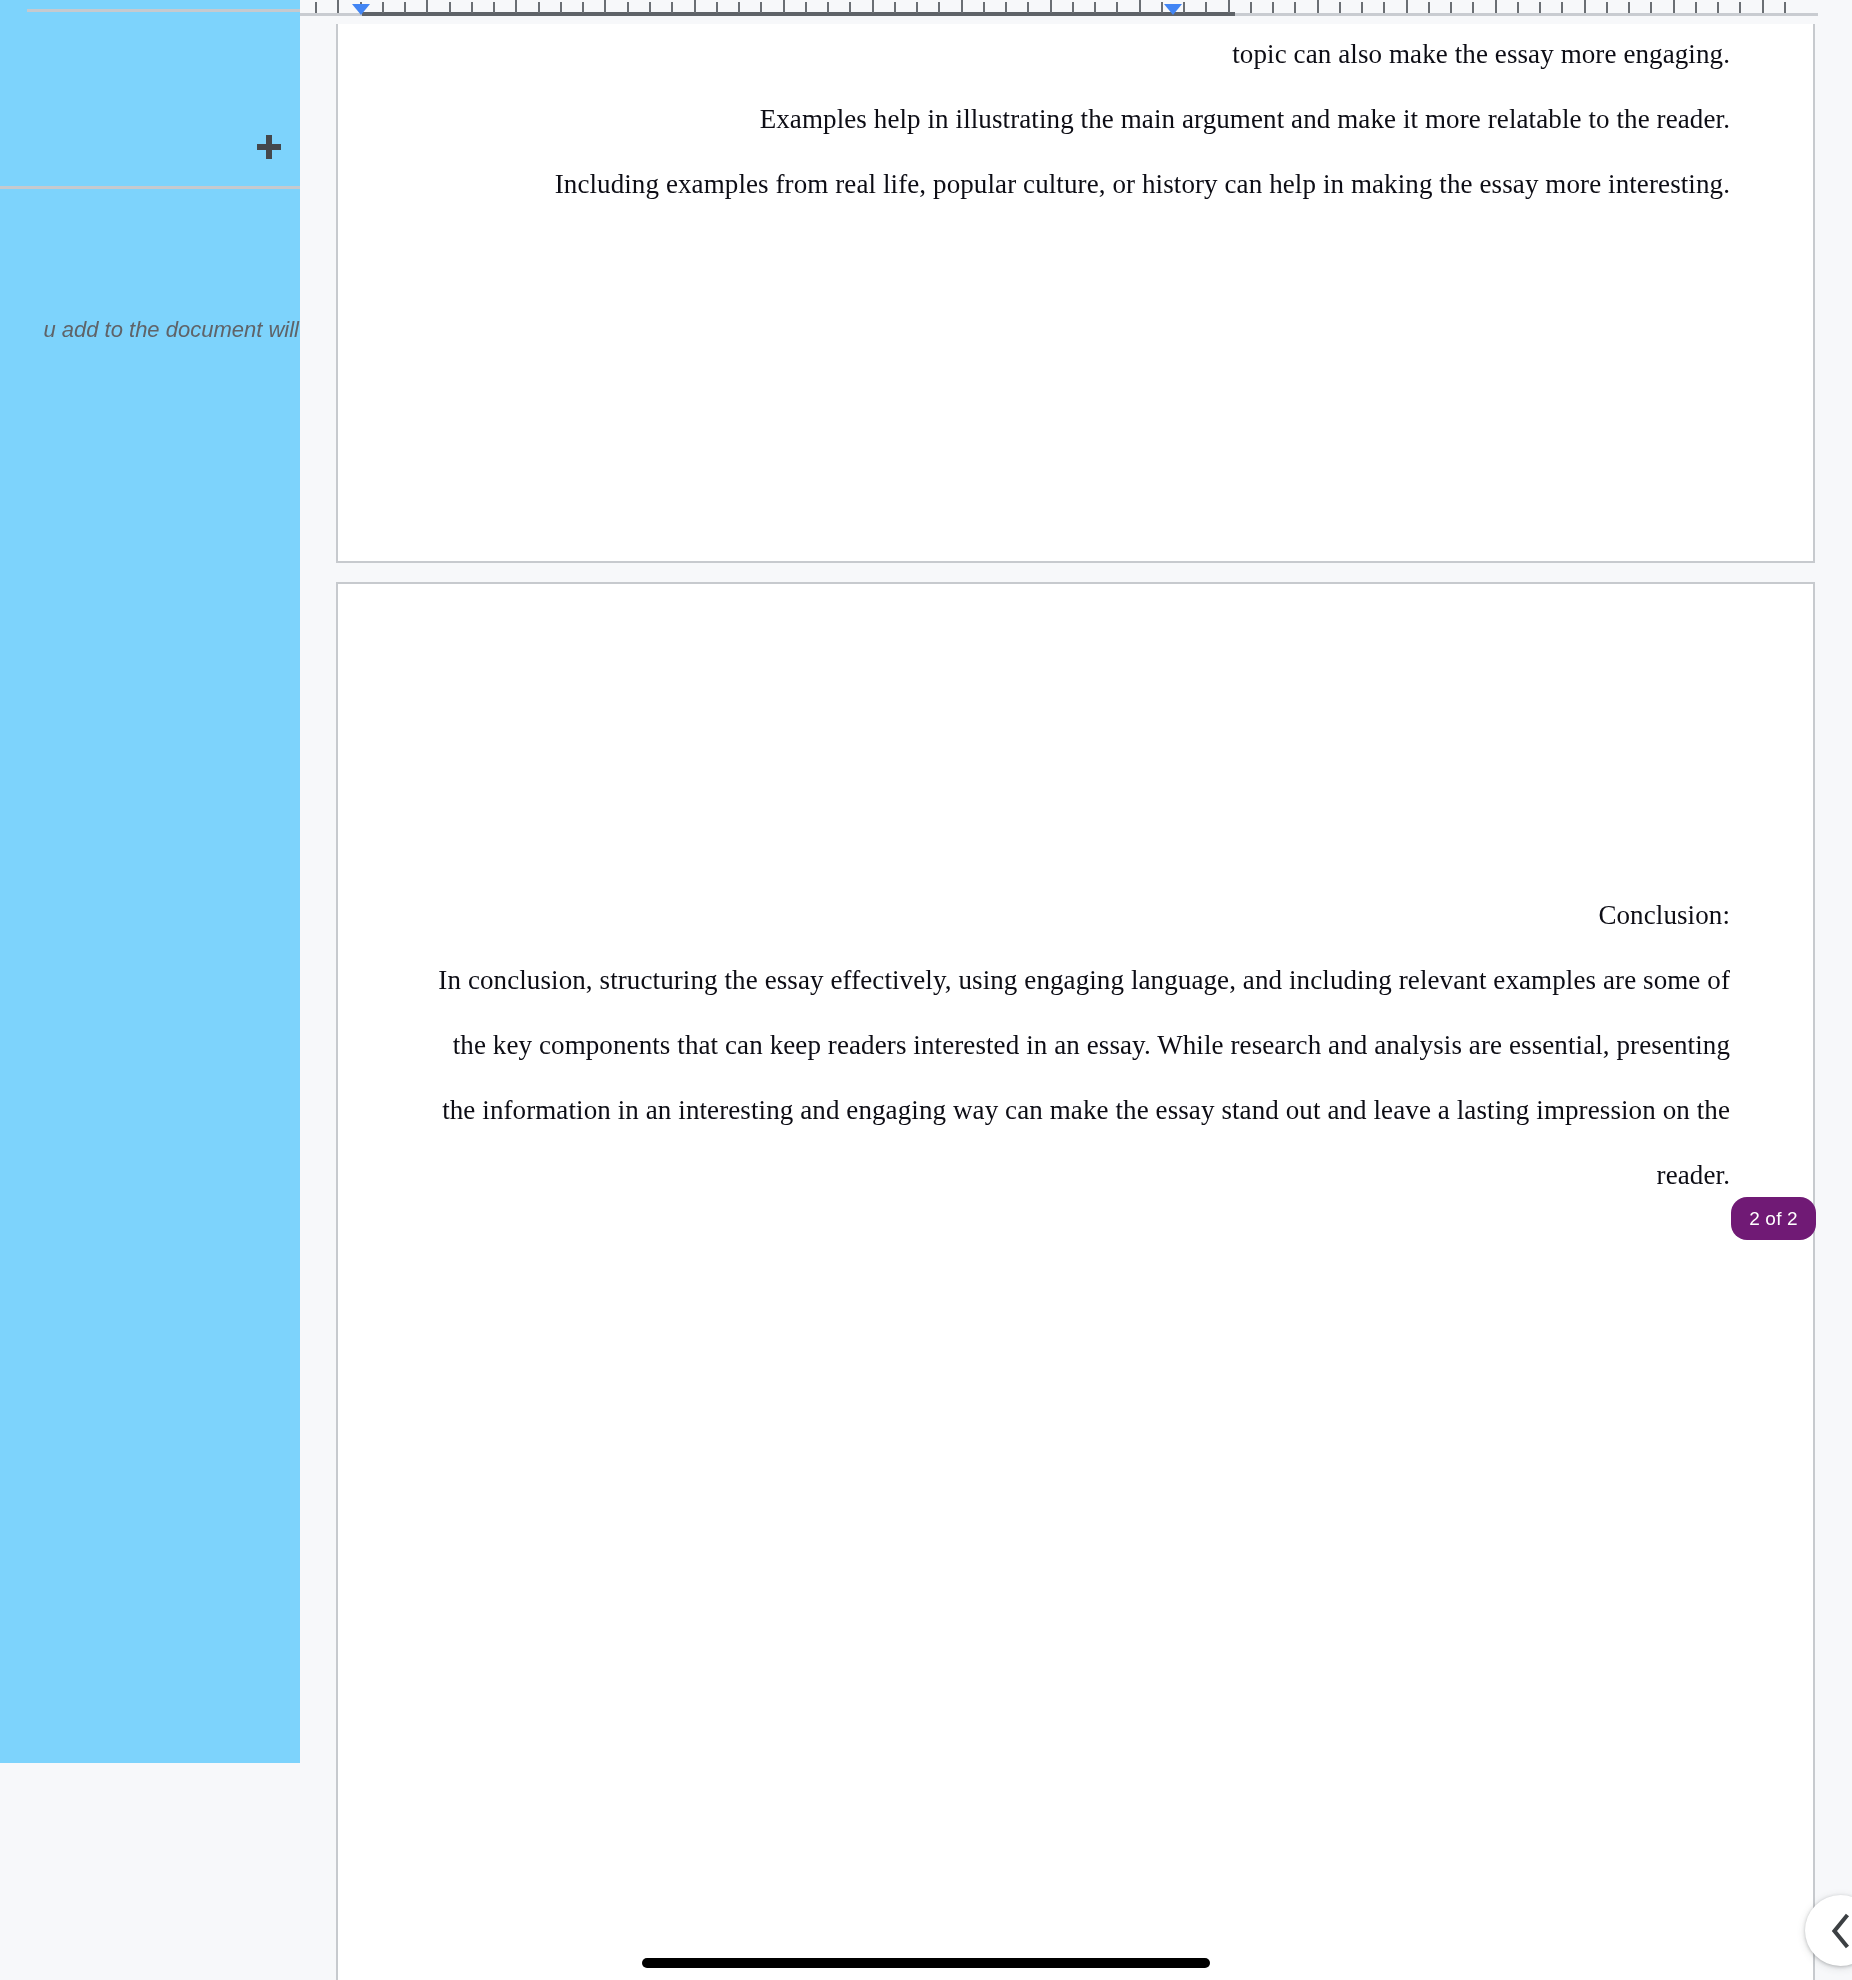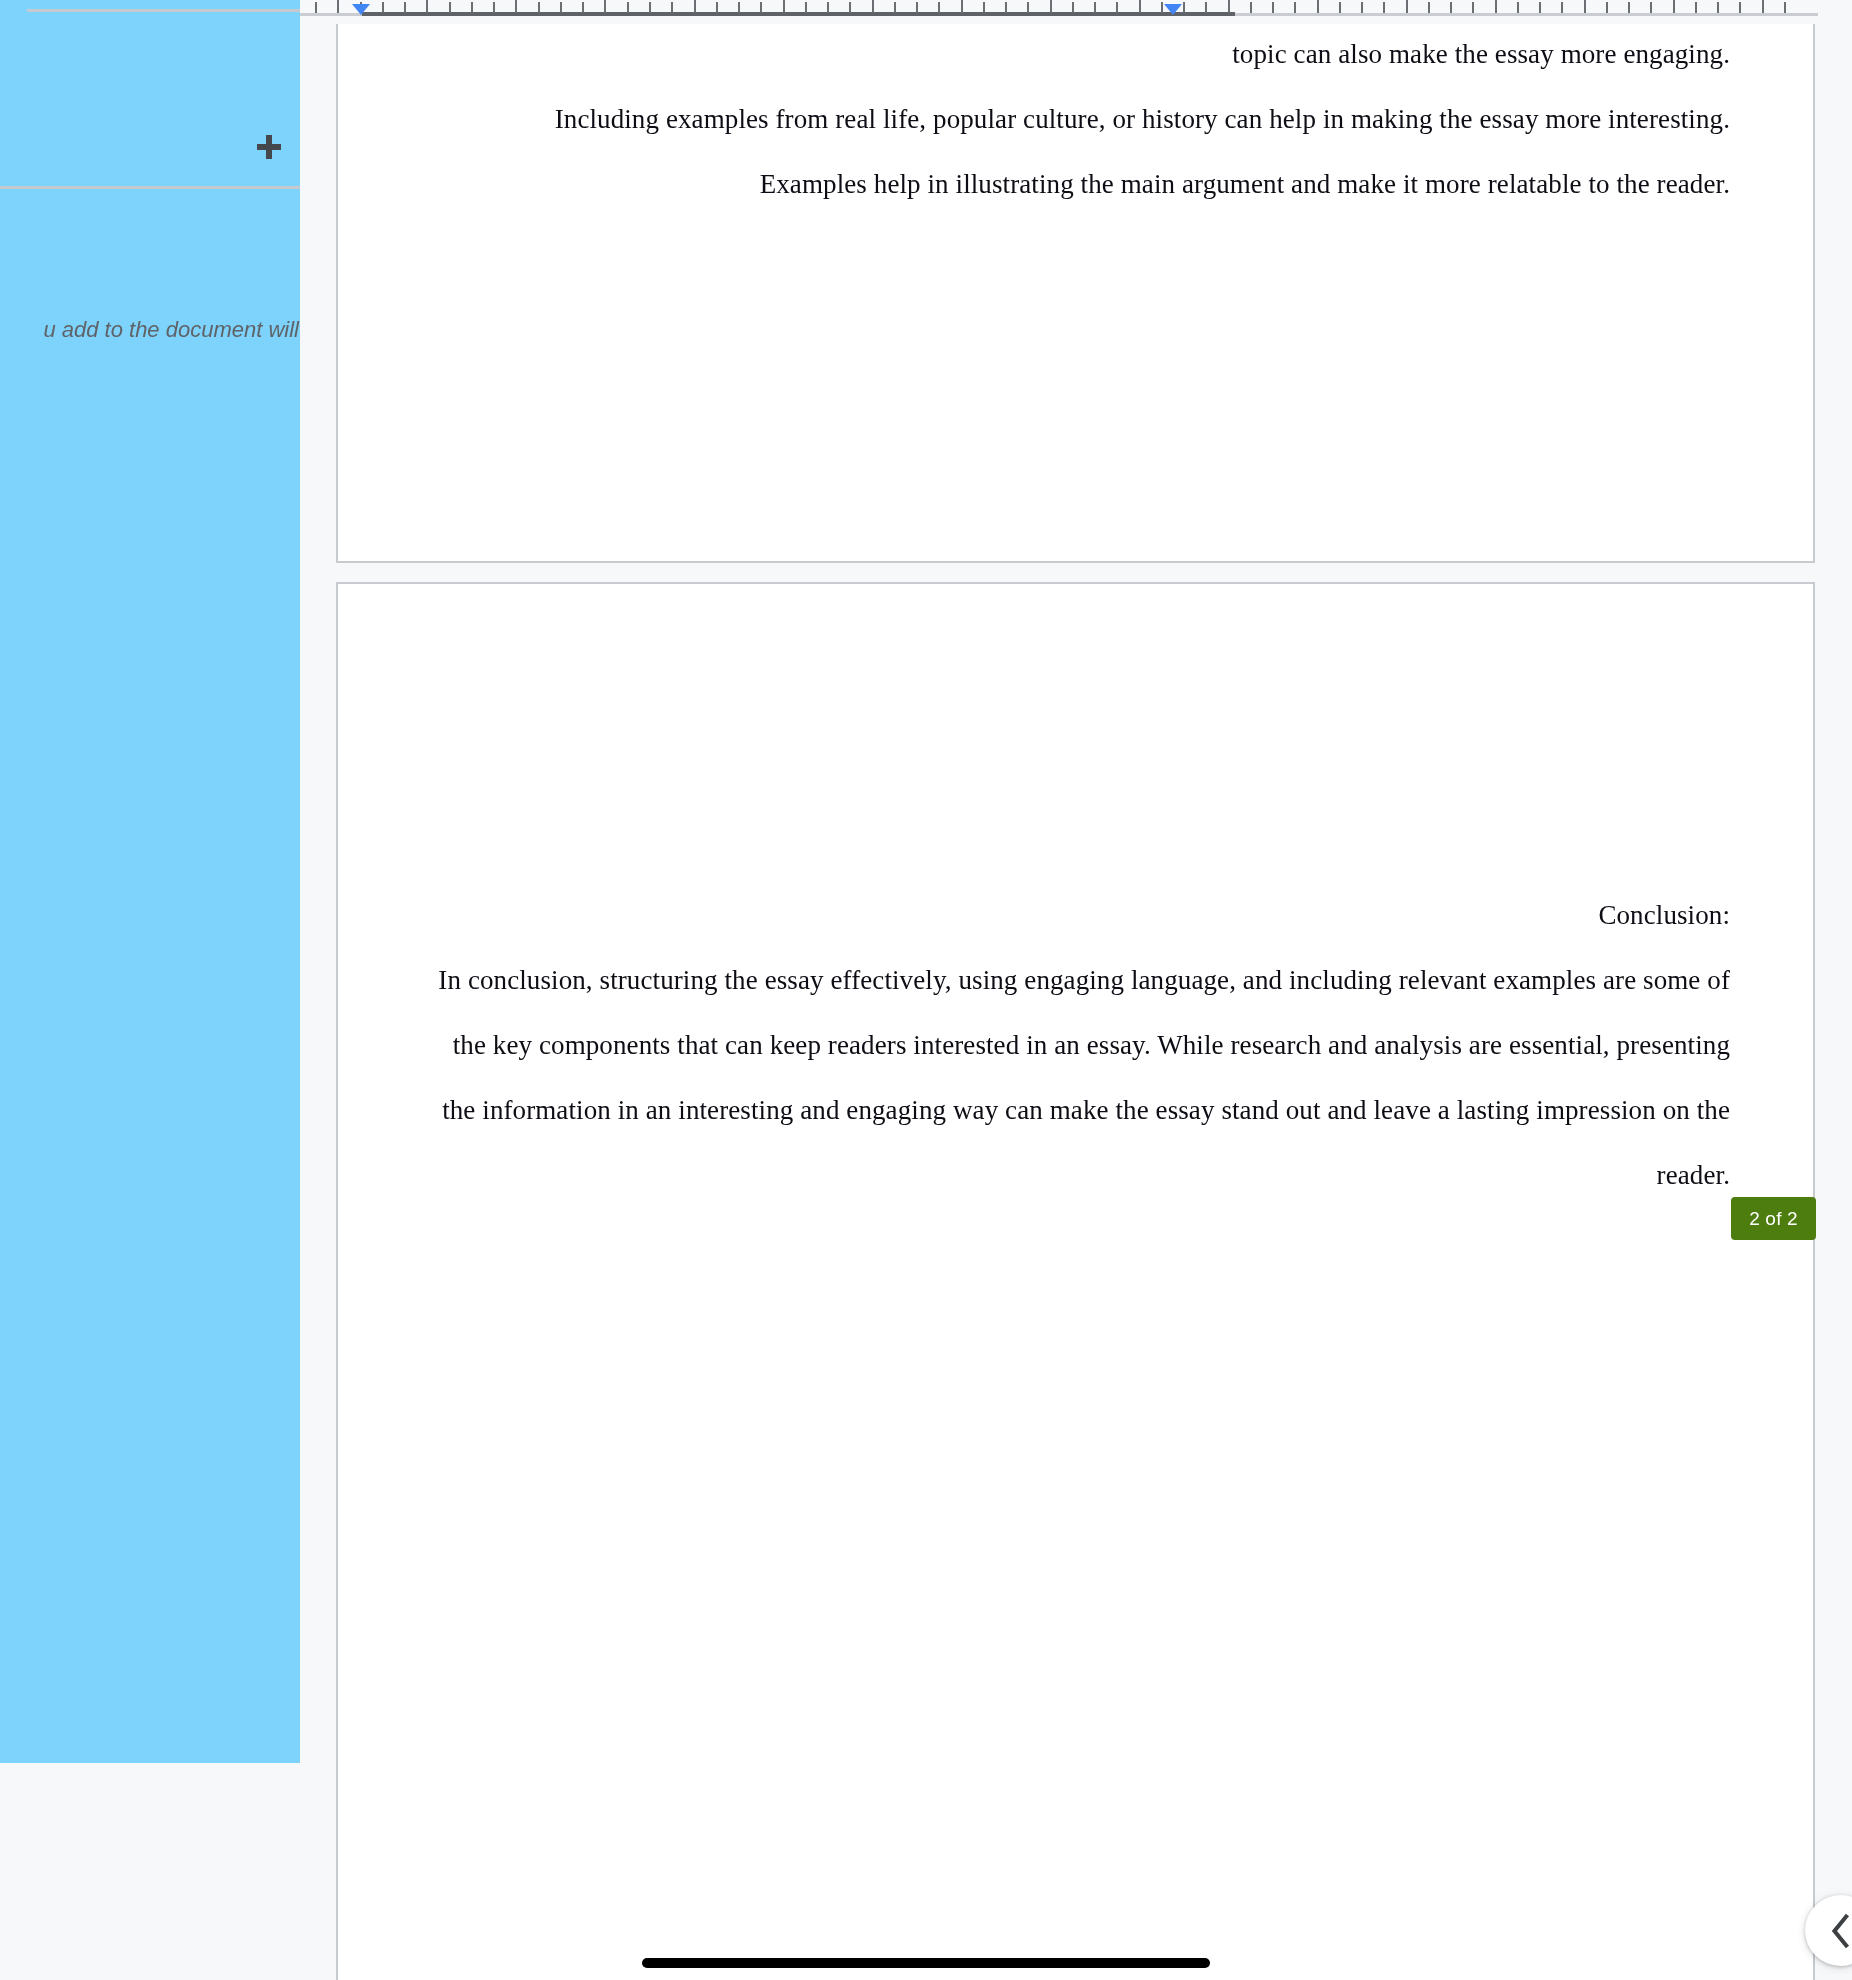--- a/index.html
+++ b/index.html
@@ -183,22 +183,22 @@
   #page-1 .page-body { top: 20px; }
   #page-2 .page-body { top: 299px; }
 
   
   #page-badge {
     position: absolute;
     left: 1731px;
     top: 1197px;
     min-width: 85px;
     height: 43px;
-    background: #4d7c0f;
-    border-radius: 4px;
+    background: #701a75;
+    border-radius: 16px;
     color: #ffffff;
     font-size: 19px;
     display: flex;
     align-items: center;
     justify-content: center;
     padding: 0 7px;
     letter-spacing: 0.2px;
   }
 
   
@@ -330,22 +330,22 @@
     </div>
   <div class="indent-marker" id="left-indent-marker" style="left: 52px;"></div>
   <div class="indent-marker" id="right-indent-marker" style="left: 864px;"></div>
 </div>
 
 <div id="doc-canvas">
 
   <div class="page" id="page-1">
     <div class="page-body">
       <p class="doc-para">topic can also make the essay more engaging.</p>
+      <p class="doc-para">Examples help in illustrating the main argument and make it more relatable to the reader.</p>
       <p class="doc-para">Including examples from real life, popular culture, or history can help in making the essay more interesting.</p>
-      <p class="doc-para">Examples help in illustrating the main argument and make it more relatable to the reader.</p>
     </div>
   </div>
 
   <div class="page" id="page-2">
     <div class="page-body">
       <p class="doc-para">Conclusion:</p>
       <p class="doc-para">In conclusion, structuring the essay effectively, using engaging language, and including relevant examples are some of the key components that can keep readers interested in an essay. While research and analysis are essential, presenting the information in an interesting and engaging way can make the essay stand out and leave a lasting impression on the reader.</p>
     </div>
   </div>
 

